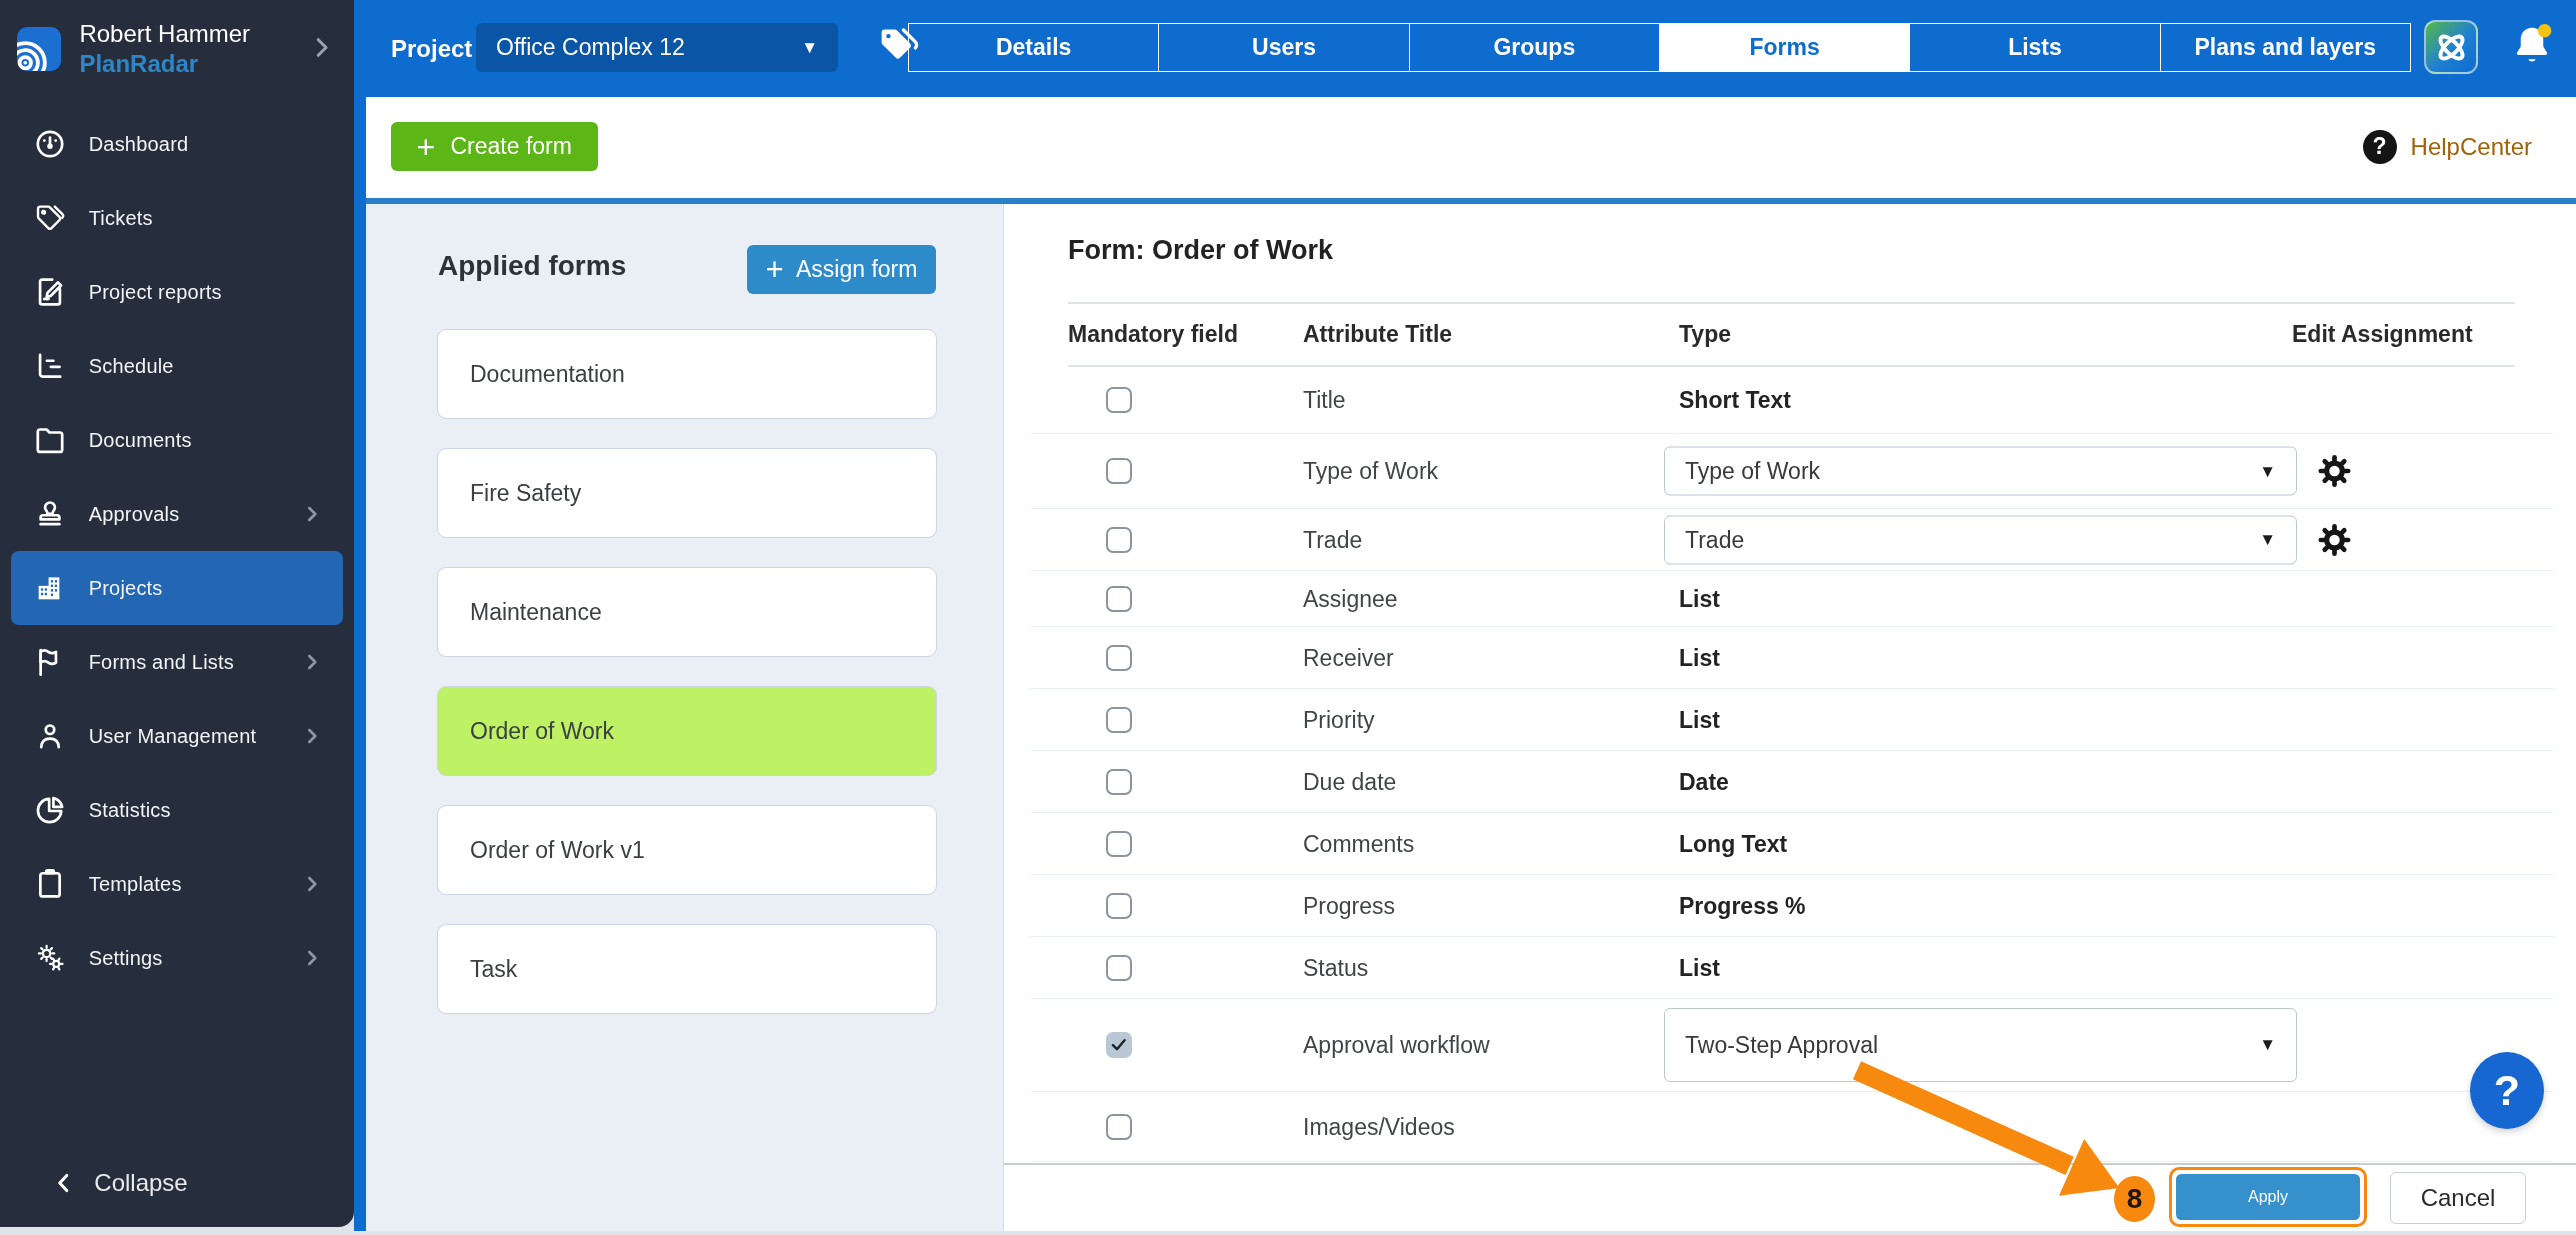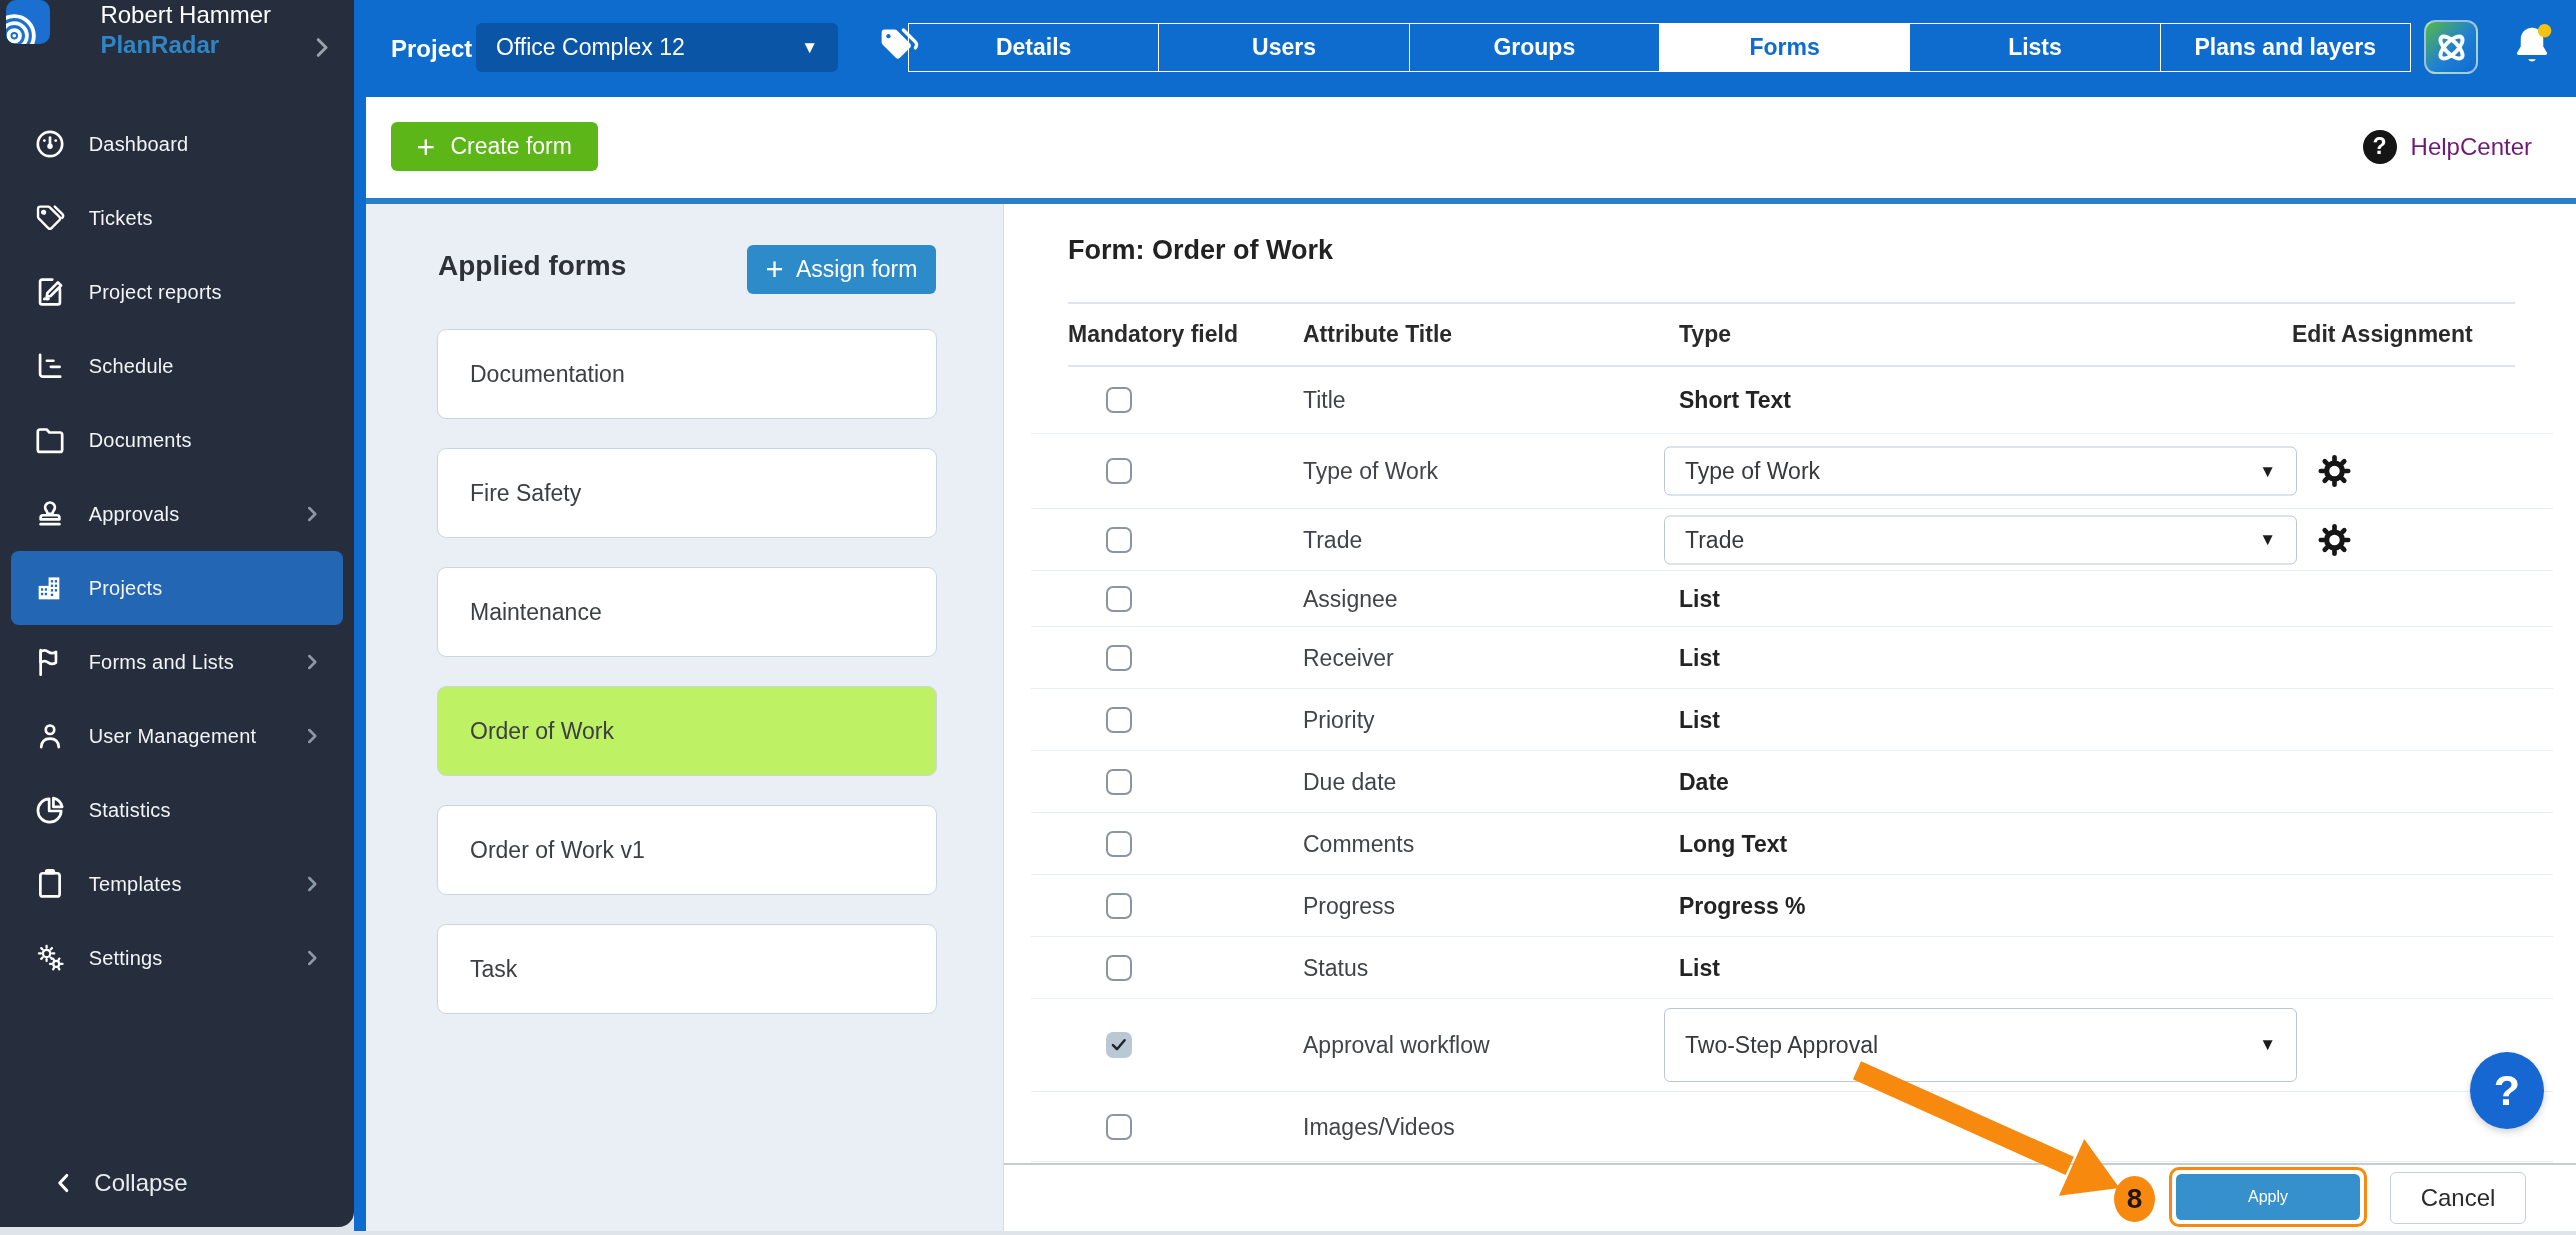--- a/index.html
+++ b/index.html
@@ -2,21 +2,21 @@
 <html style="--topbar-blue: #0d6ccd; --sidebar: #262e3d; --active-blue: #2366b4; --accent-blue: #2e8bc9; --green: #5cb617; --orange: #f6890e;font-size:12.3px"><head>
 <meta charset="utf-8">
 <style>
   html,body{margin:0;padding:0;}
   body{width:2576px;height:1236px;overflow:hidden;font-family:"Liberation Sans",sans-serif;background:#dfe4ea;position:relative;}
   #screen{position:absolute;inset:0;}
   
   #blue-bg{position:absolute;left:354px;top:0;width:2222px;height:1231px;background:var(--topbar-blue,#0d6ccd);}
   
   #sidebar{position:absolute;left:0;top:0;width:354px;height:1227px;background:var(--sidebar,#262e3d);border-bottom-right-radius:15.3px;color:#f1f3f6;}
-  #side-header{height:97px;display:flex;padding:0 6px;position:relative;gap:32px;}
+  #side-header{height:97px;display:flex;align-items:center;padding:0 17px;position:relative;}
   #logo{width:44px;height:44px;border-radius:10px;background:#1b6fd0;overflow:hidden;flex:0 0 auto;}
   #logo svg{width:100%;height:100%;display:block;}
   #side-ident{margin-left:18.4px;line-height:1.25;}
   #user-name{font-size:24px;color:#fff;font-weight:400;}
   #brand-name{font-size:24px;font-weight:700;color:#2f86c7;}
   #side-header .hdr-chev{position:absolute;right:17px;top:32px;width:31px;height:31px;}
   #side-menu{position:absolute;top:107px;left:0;right:0;}
   .side-item{height:74px;margin:0 10.7px;padding:0 21.5px;border-radius:7.7px;display:flex;align-items:center;position:relative;cursor:pointer;}
   .side-item.active{background:var(--active-blue,#2366b4);}
   .side-item .icn{width:35px;height:35px;flex:0 0 auto;display:flex;align-items:center;justify-content:center;}
@@ -39,21 +39,21 @@
   #app-switcher{position:absolute;left:2070px;top:20px;width:54px;height:54px;border-radius:11.5px;border:2.3px solid rgba(255,255,255,.55);box-sizing:border-box;background:linear-gradient(135deg,#57b847 0%,#1f7fd4 55%,#0d6ccd 100%);display:flex;align-items:center;justify-content:center;cursor:pointer;}
   #app-switcher svg{width:43px;height:43px;}
   #bell-btn{position:absolute;left:2151px;top:20px;width:54px;height:54px;cursor:pointer;}
   #bell-btn svg{width:54px;height:54px;}
   
   #toolbar{position:absolute;left:366px;top:97px;width:2210px;height:101px;background:#fff;}
   #create-form-btn{position:absolute;left:24.5px;top:25px;height:49px;padding:0 26px;background:var(--green,#5cb617);border:none;border-radius:6.1px;color:#fff;font-size:23px;font-family:inherit;display:flex;align-items:center;cursor:pointer;}
   #create-form-btn .plus{font-size:32px;font-weight:400;margin-right:15.3px;line-height:0;}
   #help-center{position:absolute;right:44px;top:25px;height:49px;display:flex;align-items:center;cursor:pointer;}
   #help-center .qmark{width:34px;height:34px;border-radius:50%;background:#151515;color:#fff;font-size:23px;font-weight:700;display:flex;align-items:center;justify-content:center;}
-  #help-center .txt{margin-left:14px;font-size:24px;color:#701a75;}
+  #help-center .txt{margin-left:14px;font-size:24px;color:#a16207;}
   #toolbar-divider{position:absolute;left:366px;top:198px;width:2210px;height:6.1px;background:#2a80c8;}
   
   #left-panel{position:absolute;left:366px;top:204px;width:638px;height:1027px;background:#eaeff5;border-right:1.5px solid #d5dce4;box-sizing:border-box;}
   #applied-title{position:absolute;left:72px;top:46px;font-size:28px;font-weight:700;color:#2e3236;}
   #assign-form-btn{position:absolute;left:381px;top:41px;width:189px;height:49px;background:var(--accent-blue,#2e8bc9);border:none;border-radius:6.1px;color:#fff;font-size:23px;font-family:inherit;display:flex;align-items:center;justify-content:center;cursor:pointer;}
   #assign-form-btn .plus{font-size:31px;margin-right:12.3px;line-height:0;font-weight:400;}
   #forms-list{position:absolute;left:71px;top:125px;width:500px;}
   .form-card{height:90px;background:#fff;border:1.5px solid #c9d6e2;border-radius:9.2px;box-sizing:border-box;margin-bottom:29px;display:flex;align-items:center;padding-left:32px;font-size:23px;color:#3c4043;cursor:pointer;}
   .form-card.selected{background:#bef264;}
   

